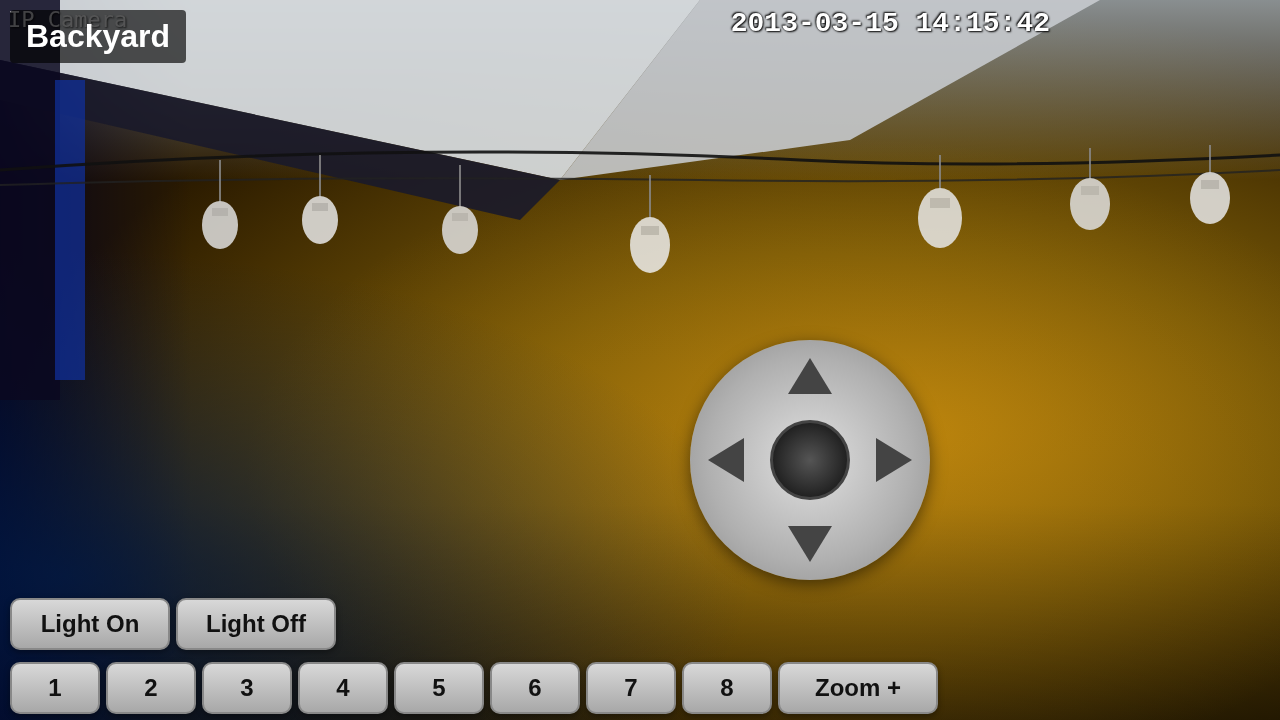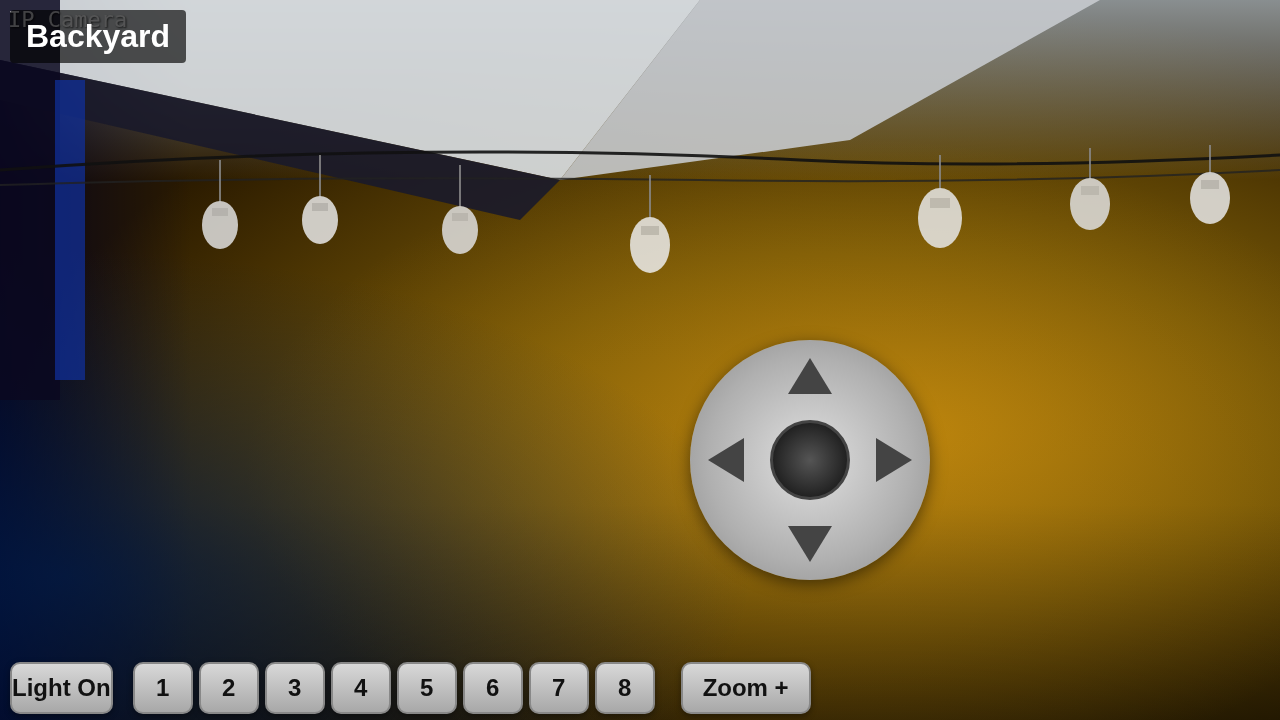--- a/index.html
+++ b/index.html
@@ -160,21 +160,21 @@
     }
 
     
     #controls-bar {
       position: absolute;
       bottom: 0;
       left: 0;
       width: 1280px;
       z-index: 10;
       display: flex;
-      flex-direction: row;
+      flex-direction: column;
       gap: 0;
     }
 
     #controls-row1, #controls-row2 {
       display: flex;
       flex-direction: row;
       gap: 6px;
       padding: 6px 10px;
       background: rgba(0,0,0,0.0);
     }
@@ -191,21 +191,20 @@
       text-align: center;
       min-width: 80px;
       flex: 1;
       max-width: 160px;
       box-shadow: 0 2px 6px rgba(0,0,0,0.4);
     }
 
     .ctrl-btn-wide {
       min-width: 140px;
       max-width: 180px;
-      margin-left: 20px;
     }
 
     
     #controls-row2 .ctrl-btn {
       min-width: 60px;
       max-width: 90px;
     }
 
     #controls-row2 .ctrl-btn-wide {
       min-width: 130px;
@@ -302,35 +301,39 @@
   <div id="camera-overlay"></div>
 
   <div id="camera-label">
     <span>Backyard</span>
   </div>
 
   <div id="camera-sub-label">
     <span>IP Camera</span>
   </div>
 
+  <div id="timestamp">
+    <span>2013-03-15  14:15:42</span>
+  </div>
 
   <div id="ptz-control">
     <div class="ptz-outer">
       <div class="ptz-circle-bg"></div>
       <div class="ptz-arrow ptz-arrow-up"></div>
       <div class="ptz-arrow ptz-arrow-down"></div>
       <div class="ptz-arrow ptz-arrow-left"></div>
       <div class="ptz-arrow ptz-arrow-right"></div>
       <div class="ptz-center"></div>
     </div>
   </div>
 
   <div id="controls-bar">
     <div id="controls-row1">
       <button class="ctrl-btn">Light On</button>
+      <button class="ctrl-btn">Light Off</button>
     </div>
     <div id="controls-row2">
       <button class="ctrl-btn">1</button>
       <button class="ctrl-btn">2</button>
       <button class="ctrl-btn">3</button>
       <button class="ctrl-btn">4</button>
       <button class="ctrl-btn">5</button>
       <button class="ctrl-btn">6</button>
       <button class="ctrl-btn">7</button>
       <button class="ctrl-btn">8</button>

